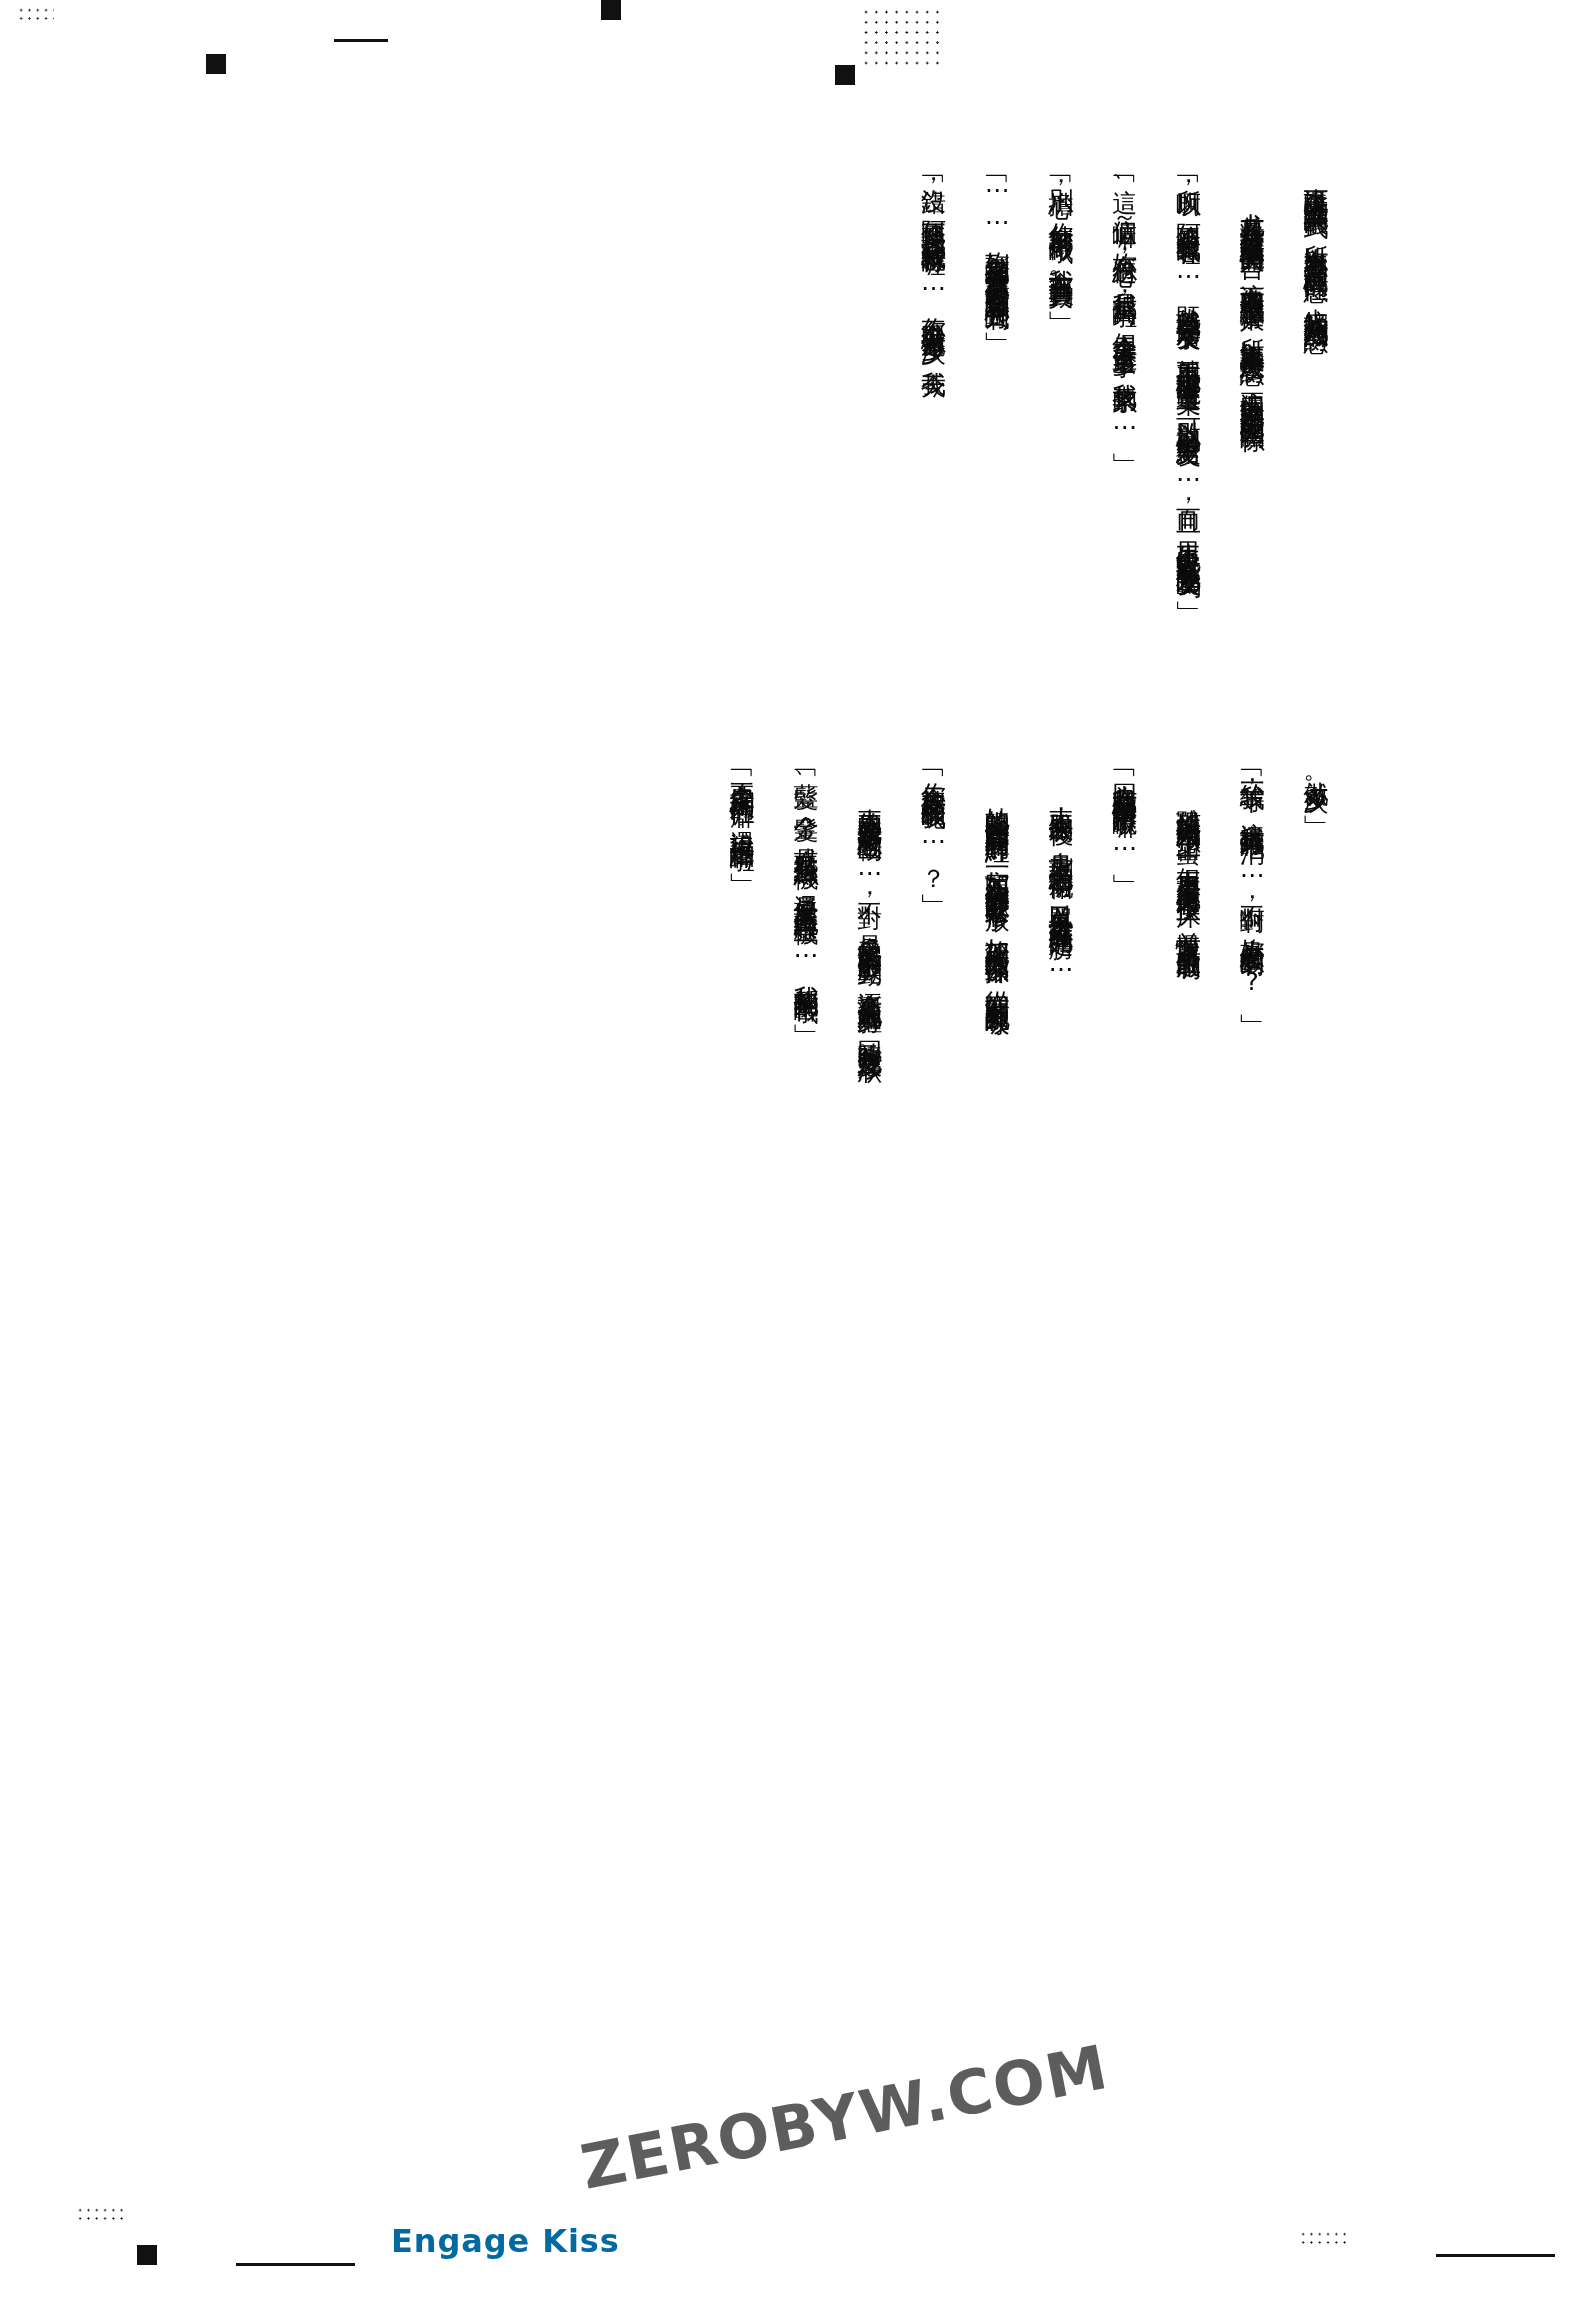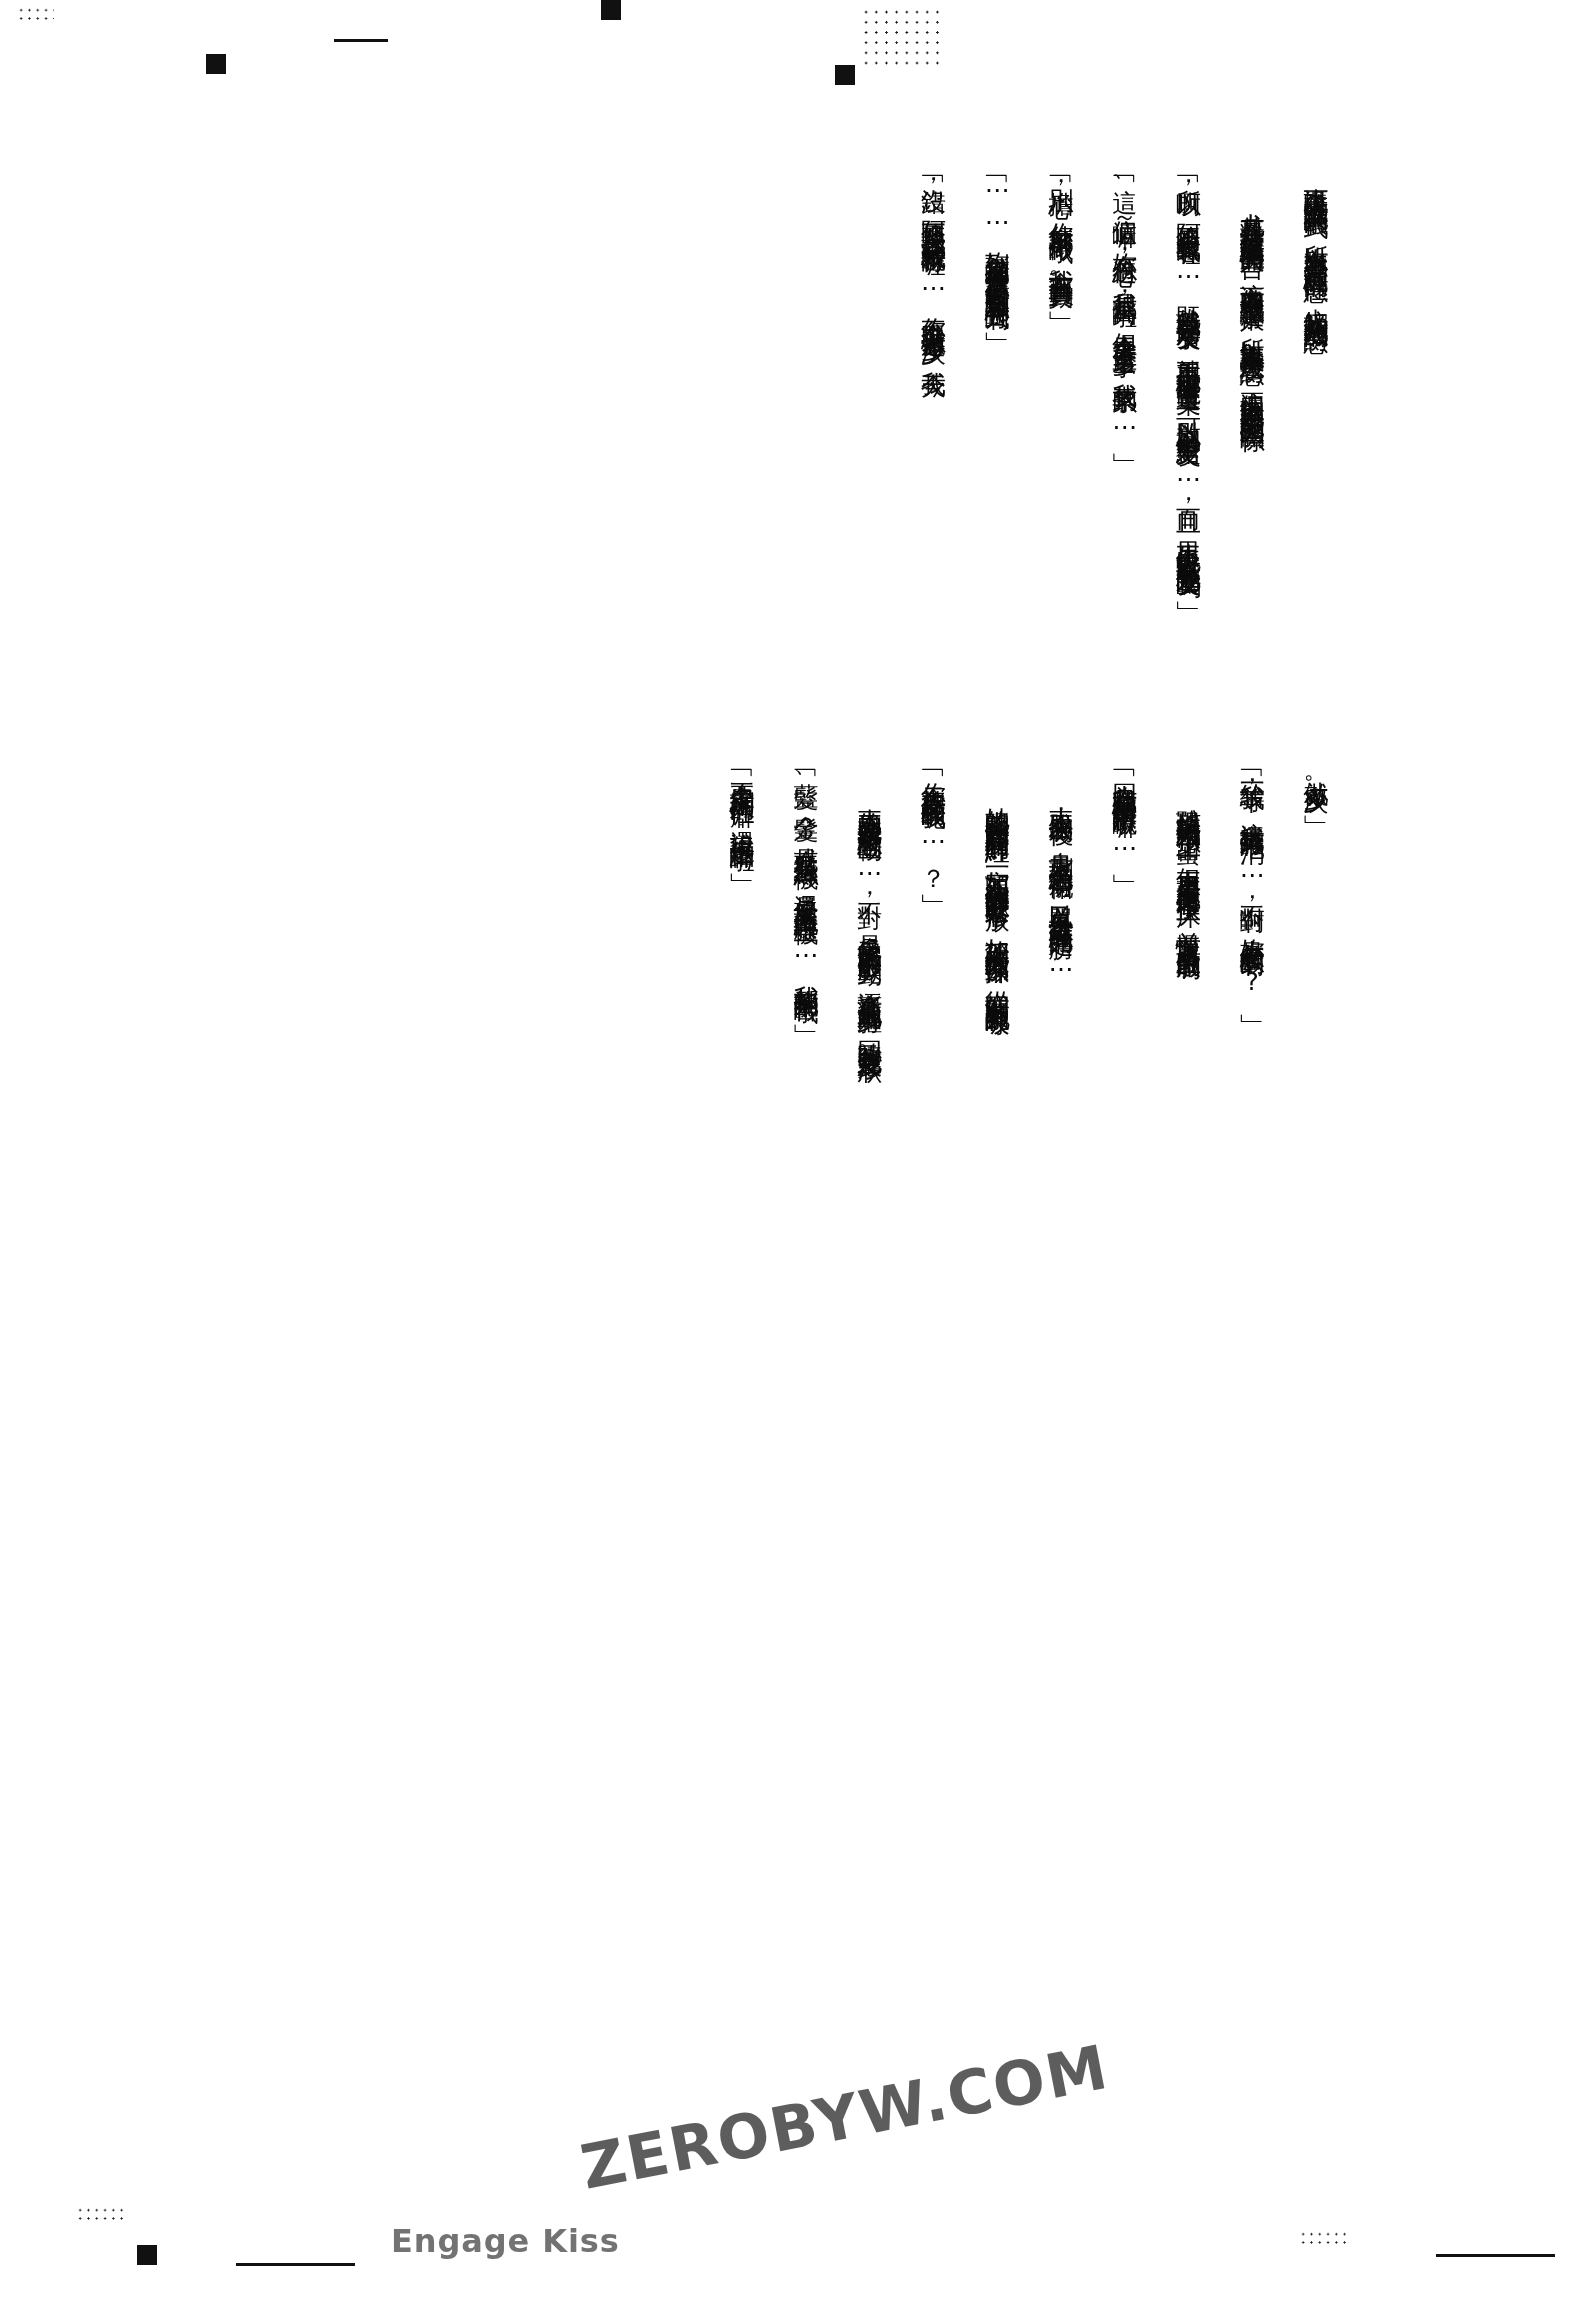--- a/index.html
+++ b/index.html
@@ -65,21 +65,21 @@
 
   
   .footer-title {
     position: absolute;
     left: 391px;
     top: 2222px;
     font-family: "DejaVu Sans", "Liberation Sans", sans-serif;
     font-weight: bold;
     font-size: 32px;
     letter-spacing: 0.9px;
-    color: #737373;
+    color: #0369a1;
   }
   .watermark {
     position: absolute;
     left: 575px;
     top: 2133px;
     font-family: "DejaVu Sans", "Liberation Sans", sans-serif;
     font-weight: bold;
     font-size: 61px;
     letter-spacing: 1.9px;
     color: rgba(30,30,30,0.72);

